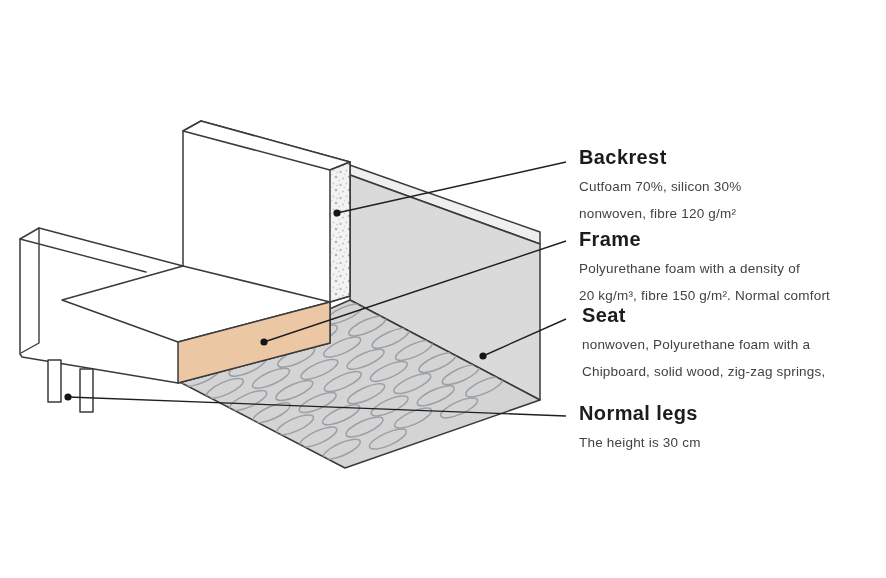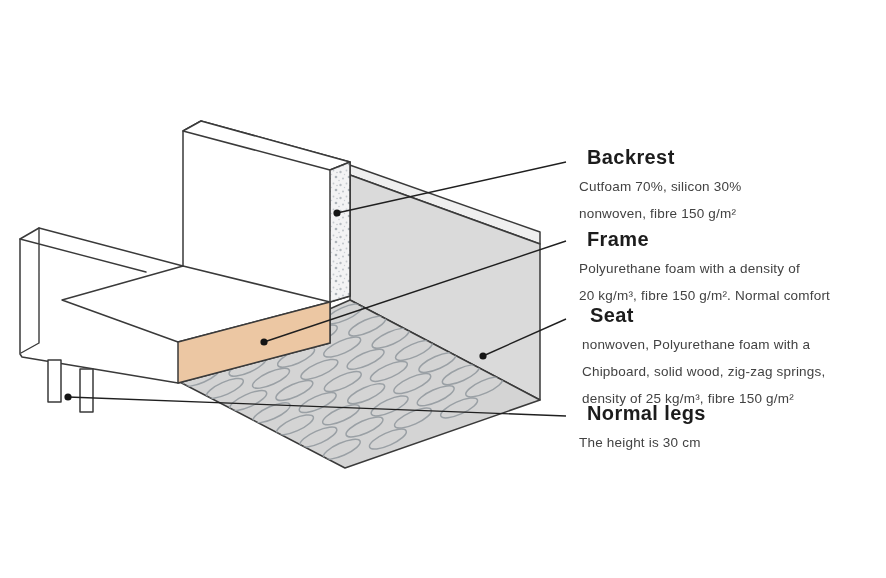--- a/index.html
+++ b/index.html
@@ -11,21 +11,21 @@
     font-family:"Liberation Sans", sans-serif;
   }
   .stage svg{position:absolute;left:0;top:0;}
   .ln{stroke:#3a3a3a;stroke-width:1.5;stroke-linejoin:round;stroke-linecap:round;}
   .thin{stroke:#3a3a3a;stroke-width:1.4;fill:none;stroke-linecap:round;}
   #springs ellipse{fill:none;stroke-width:1.5;}
   .leader line{stroke:#1f1f1f;stroke-width:1.4;}
   .leader circle{stroke:none;}
   .label{position:absolute;color:#424242;}
   .label h2{
-    margin:0 0 7px 16px;
+    margin:0 0 7px 8px;
     font-size:20px;font-weight:700;color:#1c1c1c;letter-spacing:0.4px;
   }
   .label p{
     margin:8px;font-size:13.5px;line-height:19px;letter-spacing:0.2px;white-space:nowrap;
   }
 </style>
 </head>
 <body>
 
 <div class="stage">
@@ -112,34 +112,33 @@
       <circle cx="483" cy="356" r="3.6" fill="#151515"></circle>
 
       <line x1="566" y1="416" x2="68" y2="397"></line>
       <circle cx="68" cy="397" r="3.6" fill="#151515"></circle>
     </g>
   </svg>
 
   <div class="label" style="left:571px;top:146px">
     <h2>Backrest</h2>
     <p>Cutfoam 70%, silicon 30%</p>
-    <p>nonwoven, fibre 150 g/m²</p>
+    <p>nonwoven, fibre 120 g/m²</p>
   </div>
 
   <div class="label" style="left:571px;top:228px">
     <h2>Frame</h2>
     <p>Polyurethane foam with a density of</p>
     <p>20 kg/m³, fibre 150 g/m². Normal comfort</p>
   </div>
 
   <div class="label" style="left:574px;top:304px">
     <h2>Seat</h2>
     <p>nonwoven, Polyurethane foam with a</p>
     <p>Chipboard, solid wood, zig-zag springs,</p>
-    <p>density of 25 kg/m³, fibre 150 g/m²</p>
   </div>
 
   <div class="label" style="left:571px;top:402px">
     <h2>Normal legs</h2>
     <p>The height is 30 cm</p>
   </div>
 
 </div>
 
 </body></html>

